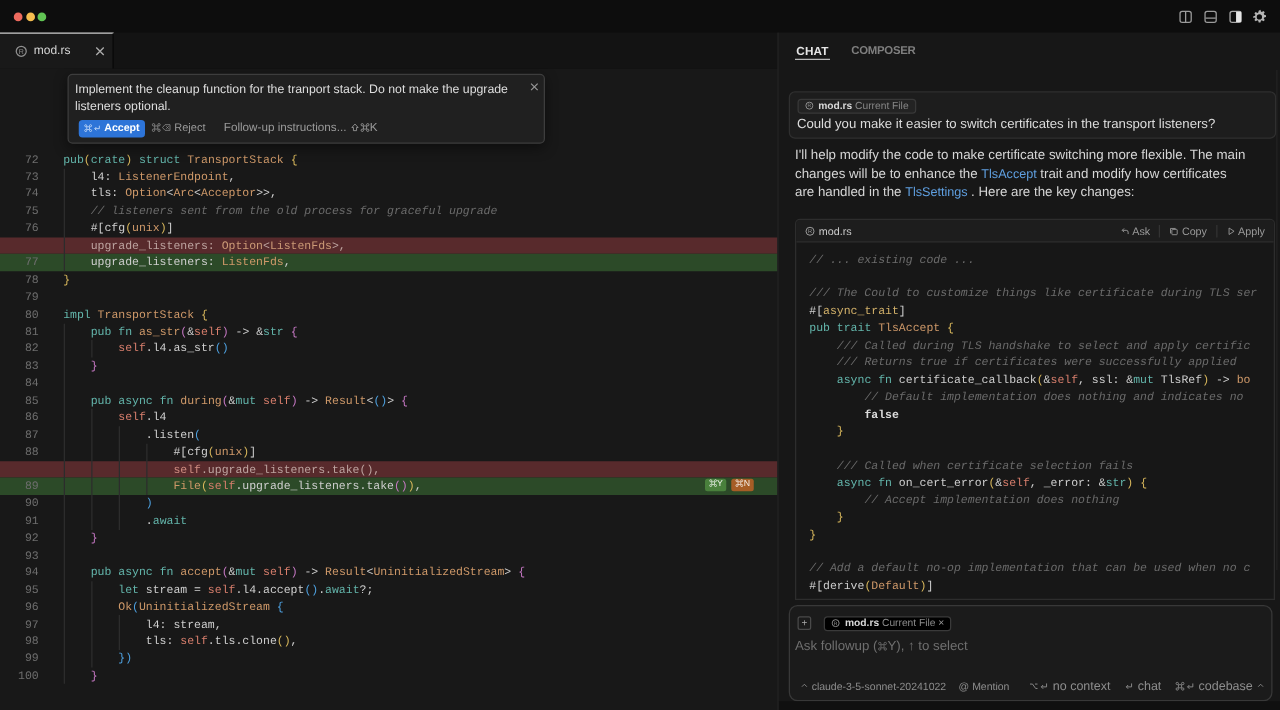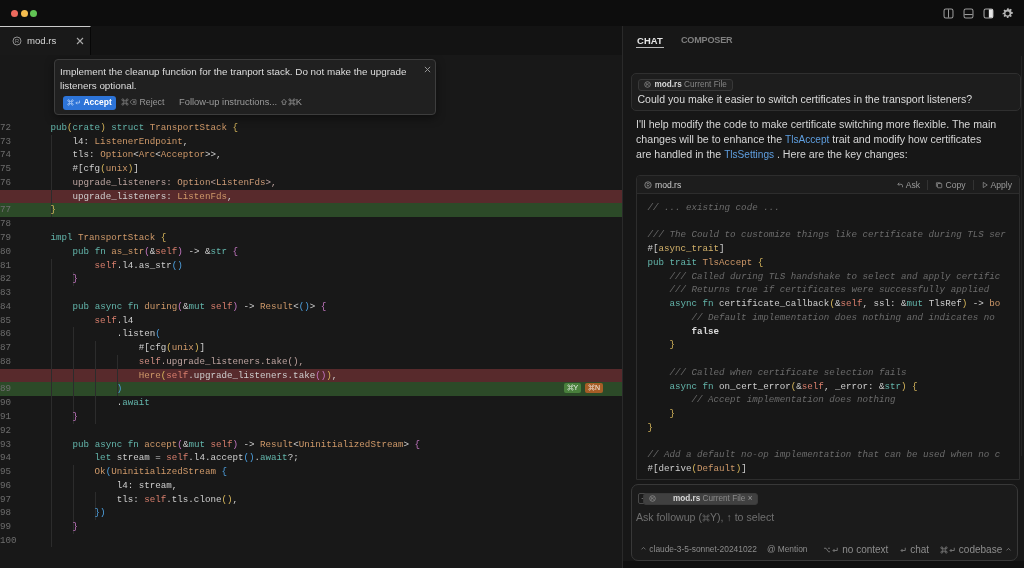--- a/index.html
+++ b/index.html
@@ -61,21 +61,21 @@
 <div class="abs" style="left:0;top:313.58px;width:622px;height:13.76px;background:#582a2c;"></div>
 <div class="abs" style="left:0;top:327.34px;width:622px;height:13.76px;background:#2c4a28;"></div>
 <div class="abs" style="left:50.5px;top:79.66px;width:1px;height:82.56px;background:#2c2c2c;"></div>
 <div class="abs" style="left:50.5px;top:203.50px;width:1px;height:288.96px;background:#2c2c2c;"></div>
 <div class="abs" style="left:72.6px;top:217.26px;width:1px;height:13.76px;background:#2c2c2c;"></div>
 <div class="abs" style="left:72.6px;top:272.30px;width:1px;height:96.32px;background:#2c2c2c;"></div>
 <div class="abs" style="left:72.6px;top:409.90px;width:1px;height:68.80px;background:#2c2c2c;"></div>
 <div class="abs" style="left:94.7px;top:286.06px;width:1px;height:82.56px;background:#2c2c2c;"></div>
 <div class="abs" style="left:94.7px;top:437.42px;width:1px;height:27.52px;background:#2c2c2c;"></div>
 <div class="abs" style="left:116.8px;top:299.82px;width:1px;height:41.28px;background:#2c2c2c;"></div>
-<pre class="abs" style="left:0;top:65.9px;width:31px;color:#6d6d6d;">72
+<pre class="abs" style="left:0;top:65.9px;width:31px;text-align:right;color:#6d6d6d;">72
 73
 74
 75
 76
 
 77
 78
 79
 80
 81
@@ -95,36 +95,37 @@
 94
 95
 96
 97
 98
 99
 100</pre>
 <pre class="abs" style="left:50.5px;top:65.9px;color:#cfcfcf;"><span class="k">pub</span><span class="b1">(</span><span class="k">crate</span><span class="b1">)</span> <span class="k">struct</span> <span class="t">TransportStack</span> <span class="b1">{</span>
     l4: <span class="t">ListenerEndpoint</span>,
     tls: <span class="t">Option</span>&lt;<span class="t">Arc</span>&lt;<span class="t">Acceptor</span>&gt;&gt;,
+    <span class="c">// listeners sent from the old process for graceful upgrade</span>
     #[cfg<span class="b1">(</span><span class="t">unix</span><span class="b1">)</span>]
 <span style="color:#bda4a0">    upgrade_listeners: <span style="color:#cb9a76">Option</span>&lt;<span style="color:#cb9a76">ListenFds</span>&gt;,</span>
     upgrade_listeners: <span class="t">ListenFds</span>,
 <span class="b1">}</span>
 
 <span class="k">impl</span> <span class="t">TransportStack</span> <span class="b1">{</span>
     <span class="k">pub</span> <span class="k">fn</span> <span class="t">as_str</span><span class="b2">(</span>&amp;<span class="s">self</span><span class="b2">)</span> -&gt; &amp;<span class="k">str</span> <span class="b2">{</span>
         <span class="s">self</span>.l4.as_str<span class="b3">()</span>
     <span class="b2">}</span>
 
     <span class="k">pub</span> <span class="k">async</span> <span class="k">fn</span> <span class="t">during</span><span class="b2">(</span>&amp;<span class="k">mut</span> <span class="s">self</span><span class="b2">)</span> -&gt; <span class="t">Result</span>&lt;<span class="b3">()</span>&gt; <span class="b2">{</span>
         <span class="s">self</span>.l4
             .listen<span class="b3">(</span>
                 #[cfg<span class="b1">(</span><span class="t">unix</span><span class="b1">)</span>]
 <span style="color:#bda4a0">                <span style="color:#cf8d82">self</span>.upgrade_listeners.take(),</span>
-                <span class="t">Here</span><span class="b1">(</span><span class="s">self</span>.upgrade_listeners.take<span class="b2">()</span><span class="b1">)</span>,
+                <span class="t">File</span><span class="b1">(</span><span class="s">self</span>.upgrade_listeners.take<span class="b2">()</span><span class="b1">)</span>,
             <span class="b3">)</span>
             .<span class="k">await</span>
     <span class="b2">}</span>
 
     <span class="k">pub</span> <span class="k">async</span> <span class="k">fn</span> <span class="t">accept</span><span class="b2">(</span>&amp;<span class="k">mut</span> <span class="s">self</span><span class="b2">)</span> -&gt; <span class="t">Result</span>&lt;<span class="t">UninitializedStream</span>&gt; <span class="b2">{</span>
         <span class="k">let</span> stream = <span class="s">self</span>.l4.accept<span class="b3">()</span>.<span class="k">await</span>?;
         <span class="t">Ok</span><span class="b3">(</span><span class="t">UninitializedStream</span> <span class="b3">{</span>
             l4: stream,
             tls: <span class="s">self</span>.tls.clone<span class="b1">()</span>,
         <span class="b3">})</span>
@@ -224,21 +225,21 @@
     <span class="k">async</span> <span class="k">fn</span> on_cert_error<span class="b1">(</span>&amp;<span class="s">self</span>, _error: &amp;<span class="k">str</span><span class="b1">)</span> <span class="b1">{</span>
         <span class="c">// Accept implementation does nothing</span>
     <span class="b1">}</span>
 <span class="b1">}</span>
 
 <span class="c">// Add a default no-op implementation that can be used when no c</span>
 #[derive<span class="b1">(</span><span class="t">Default</span><span class="b1">)</span>]</pre>
 </div>
 <div class="abs" style="left:8px;top:458px;width:387px;height:77px;background:#1b1b1b;border:1px solid #383838;border-radius:7px;">
   <div style="position:absolute;left:6px;top:8px;width:11px;height:10.5px;border:1px solid #4a4a4a;border-radius:2px;color:#aaaaaa;font-size:8px;line-height:9px;text-align:center;">+</div>
-  <div style="position:absolute;left:11px;top:7.5px;height:12px;border:1px solid #3a3a3a;border-radius:3px;background:#404040;font-size:8.2px;line-height:10px;color:#8a8a8a;padding:0 5px 0 29px;"><svg width="7" height="7" viewBox="0 0 16 16" style="position:absolute;left:5px;top:1.5px">
+  <div style="position:absolute;left:27px;top:7.5px;height:12px;border:1px solid #3a3a3a;border-radius:3px;background:#000000;font-size:8.2px;line-height:10px;color:#8a8a8a;padding:0 5px 0 16px;"><svg width="7" height="7" viewBox="0 0 16 16" style="position:absolute;left:5px;top:1.5px">
             <circle cx="8" cy="8" r="6.4" fill="none" stroke="#9a9a9a" stroke-width="1.6"></circle>
             <text x="8" y="11.3" font-size="9" fill="#9a9a9a" text-anchor="middle" font-family="Liberation Sans">R</text>
           </svg><b style="color:#d8d8d8;font-weight:700;">mod.rs</b> Current File <span style="color:#999">×</span></div>
   <div style="position:absolute;left:4px;top:26px;font-size:10.6px;color:#6f6f6f;">Ask followup (<svg width="8" height="8" viewBox="0 0 16 16" style="vertical-align:-1px;position:relative;top:0px">
             <path d="M5.5 5.5h5v5h-5z" fill="none" stroke="#6f6f6f" stroke-width="1.4"></path>
             <circle cx="3.6" cy="3.6" r="1.9" fill="none" stroke="#6f6f6f" stroke-width="1.4"></circle>
             <circle cx="12.4" cy="3.6" r="1.9" fill="none" stroke="#6f6f6f" stroke-width="1.4"></circle>
             <circle cx="3.6" cy="12.4" r="1.9" fill="none" stroke="#6f6f6f" stroke-width="1.4"></circle>
             <circle cx="12.4" cy="12.4" r="1.9" fill="none" stroke="#6f6f6f" stroke-width="1.4"></circle>
           </svg>Y), ↑ to select</div>

